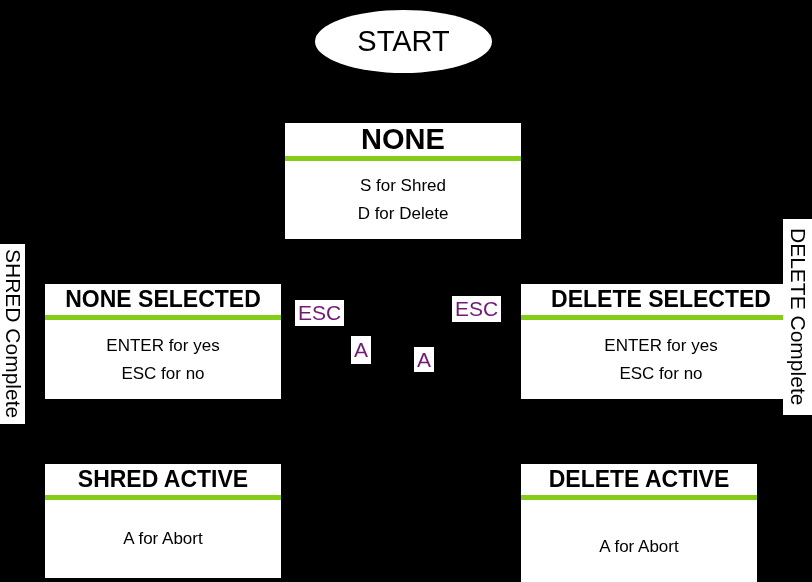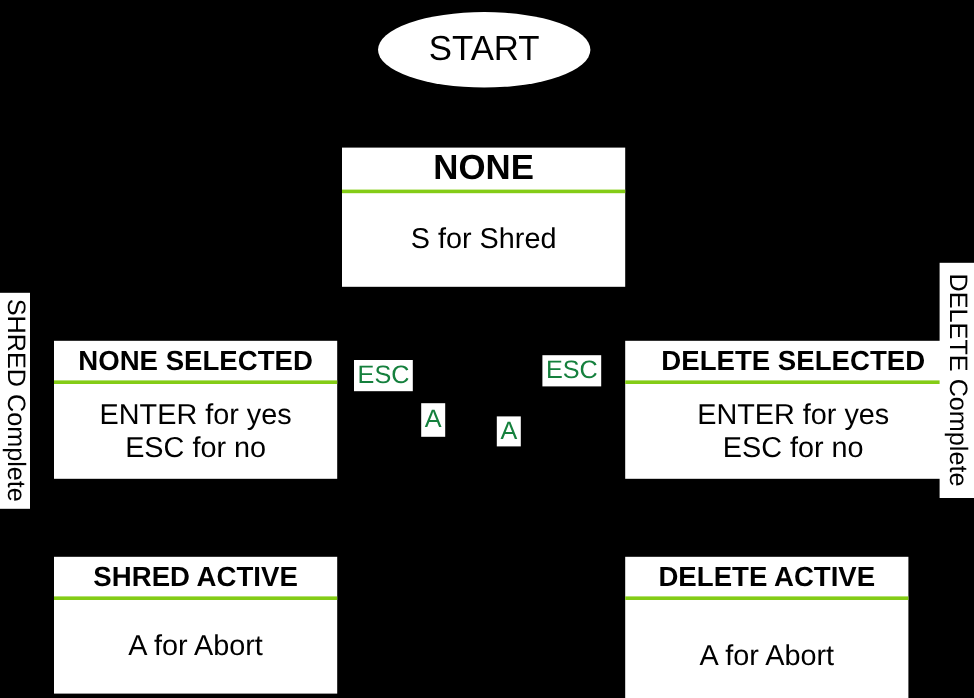--- a/index.html
+++ b/index.html
@@ -23,34 +23,34 @@
     display: flex;
     flex-direction: column;
     box-sizing: border-box;
   }
   .state-title {
     flex: 0 0 auto;
     display: flex;
     align-items: center;
     justify-content: center;
     font-weight: bold;
-    border-bottom: 3px solid #84cc16;
+    border-bottom: 5px solid #84cc16;
     box-sizing: border-box;
     white-space: nowrap;
   }
   .state-body {
     flex: 1 1 auto;
     display: flex;
     flex-direction: column;
     align-items: center;
     justify-content: center;
   }
   .state-body .line {
     line-height: 28px;
-    font-size: 24px;
+    font-size: 17px;
     white-space: nowrap;
   }
   
   #node-none   { left: 285px; top: 123px; width: 236px; height: 116px; }
   #node-none .state-title { height: 38px; font-size: 29px; }
   
   #node-shred-selected  { left: 45px;  top: 284px; width: 236px; height: 115px; }
   #node-delete-selected { left: 521px; top: 284px; width: 280px; height: 115px; }
   #node-shred-selected .state-title,
   #node-delete-selected .state-title { height: 36px; font-size: 23px; }
@@ -68,21 +68,21 @@
     border-radius: 50%;
     display: flex;
     align-items: center;
     justify-content: center;
     font-size: 29px;
   }
   
   .edge-label {
     position: absolute;
     background: #ffffff;
-    color: #15803d;
+    color: #701a75;
     font-size: 21px;
     line-height: 26px;
     padding: 0 3px;
     white-space: nowrap;
   }
   #label-esc-left  { left: 295px; top: 300px; }
   #label-esc-right { left: 452px; top: 296px; }
   #label-a-left    { left: 351px; top: 336px; line-height: 28px; }
   #label-a-right   { left: 414px; top: 347px; line-height: 25px; }
   
@@ -107,20 +107,21 @@
 <div id="canvas">
 
   <div id="node-start">
     <span>START</span>
   </div>
 
   <div id="node-none" class="state-box">
     <div class="state-title">NONE</div>
     <div class="state-body">
       <div class="line">S for Shred</div>
+      <div class="line">D for Delete</div>
     </div>
   </div>
 
   <div id="node-shred-selected" class="state-box">
     <div class="state-title">NONE SELECTED</div>
     <div class="state-body">
       <div class="line">ENTER for yes</div>
       <div class="line">ESC for no</div>
     </div>
   </div>

